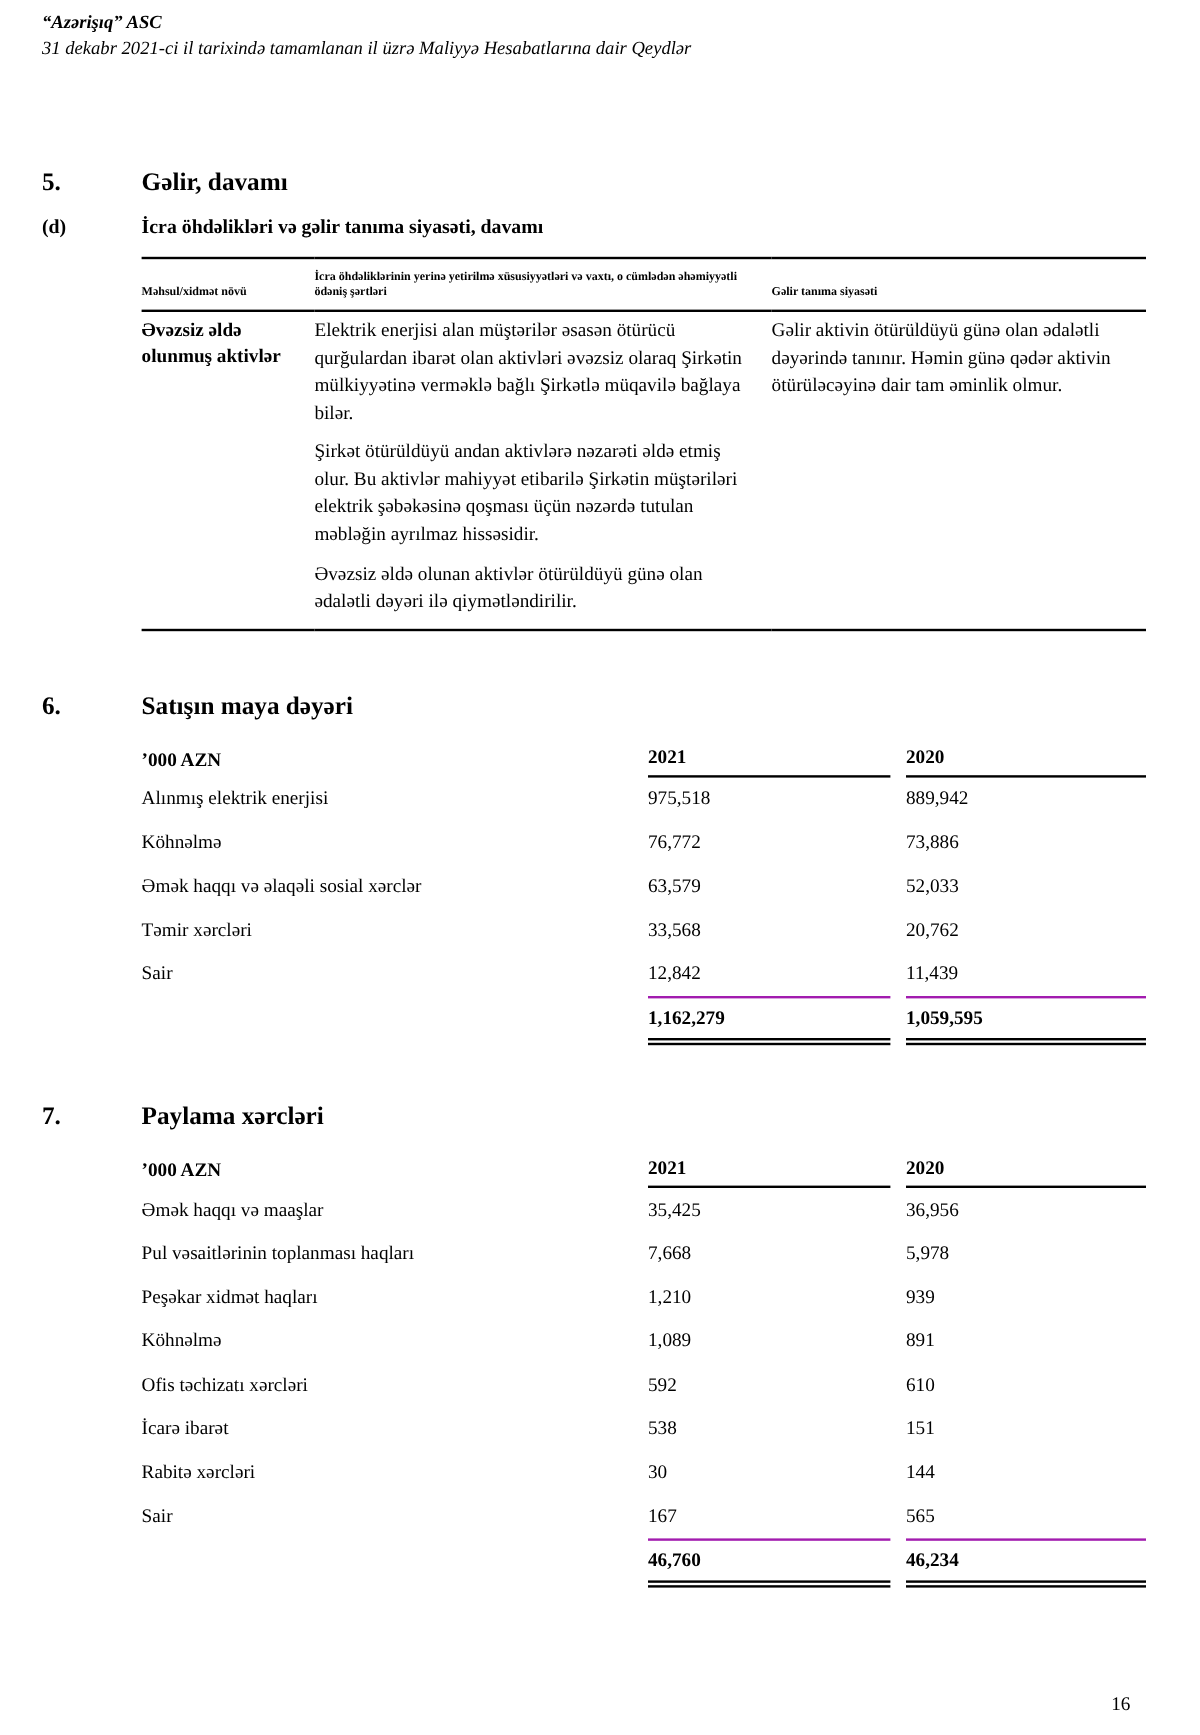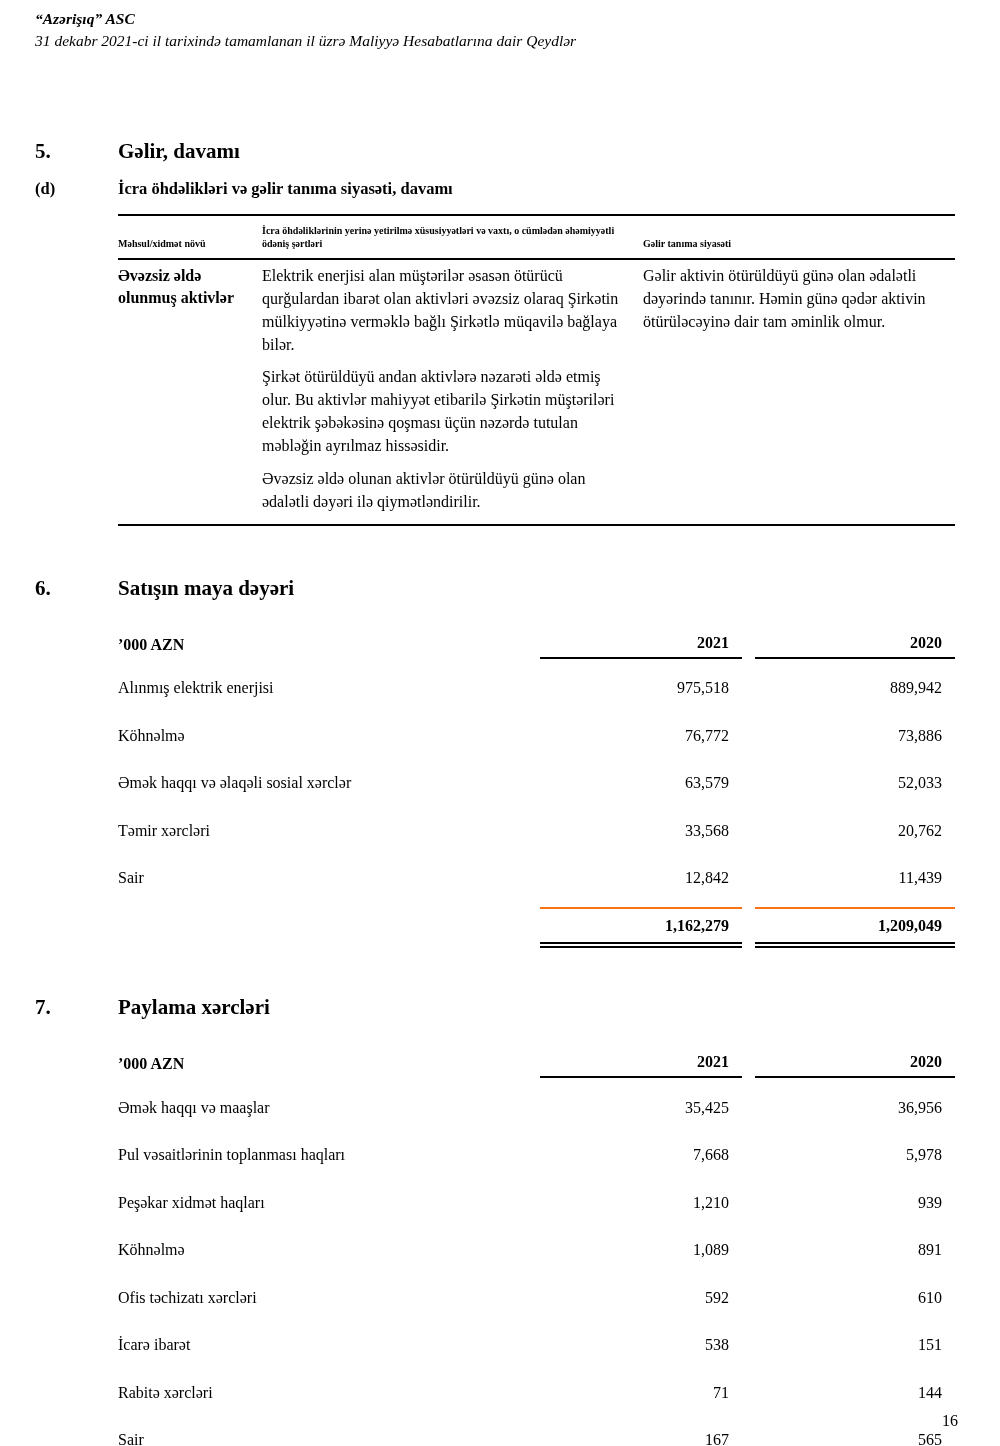--- a/index.html
+++ b/index.html
@@ -46,42 +46,42 @@
   }
   .policy-table td { vertical-align: top; padding: 5px 14px 6px 0; }
   .policy-table td.product { font-weight: bold; line-height: 1.4; }
   .policy-table p { margin: 0 0 10px 0; line-height: 1.43; }
   .policy-table p:last-child { margin-bottom: 4px; }
 
   
   .fin-table { margin-left: 83px; width: 837px; font-size: 16px; }
   .fin-row, .fin-head, .fin-total { display: flex; align-items: baseline; }
   .fin-label { flex: 1 1 auto; }
-  .amt { flex: none; width: 202px; text-align: right; padding-right: 13px; box-sizing: border-box; margin-top: 11px; }
+  .amt { flex: none; width: 202px; padding-right: 13px; box-sizing: border-box; }
   .amt + .amt { width: 200px; margin-left: 13px; }
   .fin-head { font-weight: bold; }
   .fin-head .amt { border-bottom: 2px solid #000; padding-bottom: 5px; }
   .fin-head .fin-label { align-self: flex-end; padding-bottom: 5px; }
   .fin-row { padding: 7.5px 0; }
   .fin-row .fin-label, .fin-row .amt { line-height: 21.5px; }
   .fin-total { font-weight: bold; }
   .fin-total .amt {
-    border-top: 2px solid #f97316;
+    border-top: 2px solid #a21caf;
     border-bottom: 6px double #000;
     padding-top: 8px;
     padding-bottom: 7px;
   }
   .mt-sec6 { margin-top: 50px; }
   .mt-sec7 { margin-top: 47px; }
   .mt-table-head { margin-top: 22px; }
 
   
   .page-number {
     position: absolute;
-    right: 42px;
+    right: 58px;
     bottom: 16px;
     font-size: 16px;
   }
 </style>
 </head>
 <body>
 
 <div class="page">
 
   <div class="doc-header">
@@ -158,21 +158,21 @@
       <div class="amt">20,762</div>
     </div>
     <div class="fin-row">
       <div class="fin-label">Sair</div>
       <div class="amt">12,842</div>
       <div class="amt">11,439</div>
     </div>
     <div class="fin-total">
       <div class="fin-label"></div>
       <div class="amt">1,162,279</div>
-      <div class="amt">1,209,049</div>
+      <div class="amt">1,059,595</div>
     </div>
   </div>
 
   <div class="sec-heading mt-sec7">
     <span class="gutter">7.</span>
     <span>Paylama xərcləri</span>
   </div>
 
   <div class="fin-table mt-table-head">
     <div class="fin-head">
@@ -205,21 +205,21 @@
       <div class="amt">592</div>
       <div class="amt">610</div>
     </div>
     <div class="fin-row">
       <div class="fin-label">İcarə ibarət</div>
       <div class="amt">538</div>
       <div class="amt">151</div>
     </div>
     <div class="fin-row">
       <div class="fin-label">Rabitə xərcləri</div>
-      <div class="amt">71</div>
+      <div class="amt">30</div>
       <div class="amt">144</div>
     </div>
     <div class="fin-row">
       <div class="fin-label">Sair</div>
       <div class="amt">167</div>
       <div class="amt">565</div>
     </div>
     <div class="fin-total">
       <div class="fin-label"></div>
       <div class="amt">46,760</div>

